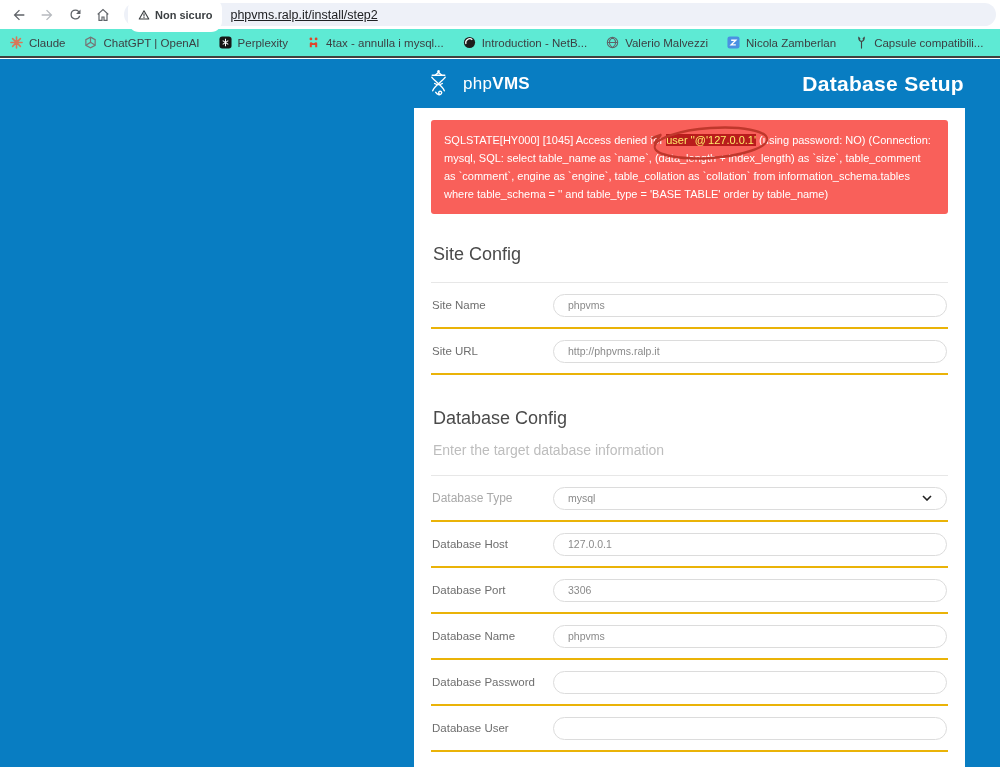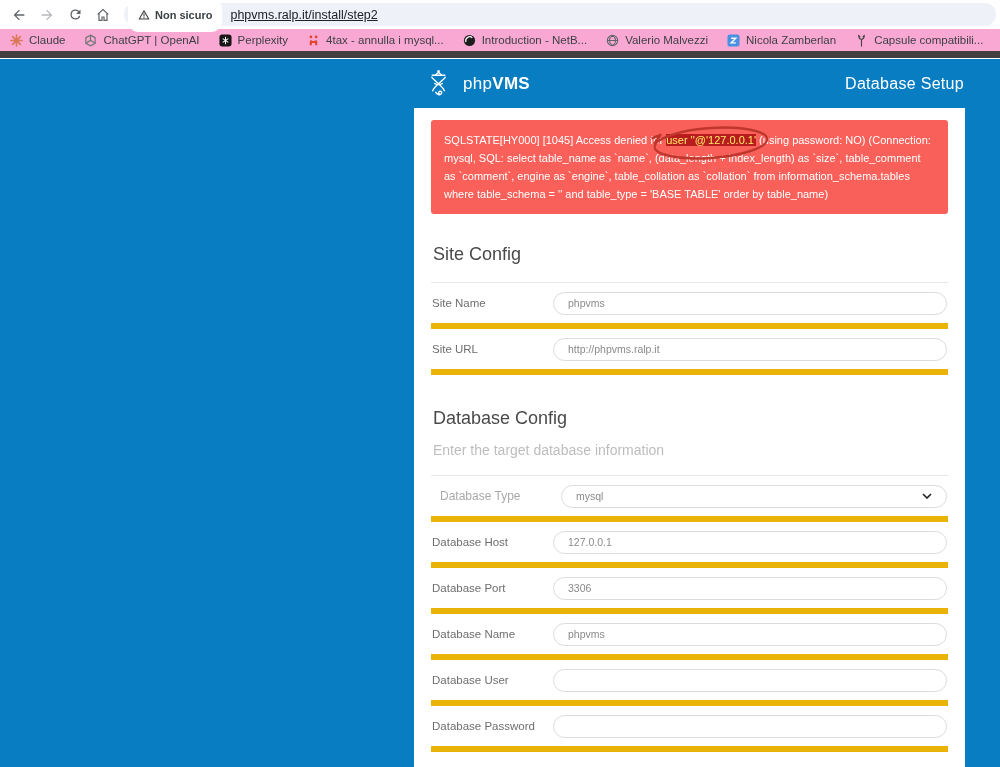--- a/index.html
+++ b/index.html
@@ -25,37 +25,37 @@
     min-width:0;
   }
   .security-chip {
     background:#ffffff; border-radius:11px; height:34px;
     display:flex; align-items:center; gap:5px; padding:0 10px;
     font-size:11px; font-weight:bold; color:#3c4043; flex:none;
   }
   .url { font-size:12.5px; color:#202124; white-space:nowrap;text-decoration:underline; }
 
   .bookmarks {
-    height:29px; background:#f9a8d4; border-bottom:7px solid #404040;
+    height:29px; background:#5eead4; border-bottom:2px solid #404040;
     display:flex; align-items:center; padding:0 10px; gap:19px; overflow:hidden;
   }
   .bm { display:flex; align-items:center; gap:6px; font-size:11.5px; color:#3c4043; white-space:nowrap; flex:none; }
   .bm svg { flex:none; display:block; }
 
   
   .page { position:absolute; top:59px; left:0; right:0; bottom:0; background:#087dc2; }
   .content { position:absolute; left:414px; width:551px; top:0; bottom:0; }
 
   .site-header {
     height:49px; display:flex; align-items:center; justify-content:space-between;
     color:#fff; padding:0 1px 0 10px;
   }
   .brand { display:flex; align-items:center; gap:10px; font-size:17px; letter-spacing:.3px; }
   .brand .vms { font-weight:bold; }
-  .page-title { font-size:16px; font-weight:400; letter-spacing:.3px; }
+  .page-title { font-size:21px; font-weight:700; letter-spacing:.3px; }
 
   .card {
     position:absolute; top:49px; left:0; right:0; bottom:-5px;
     background:#ffffff; padding:12px 17px 0; overflow:hidden;
   }
 
   .error {
     position:relative; background:#f9605a; color:#ffffff;
     font-size:11px; line-height:18px; padding:11px 13px;
     border-radius:3px; overflow:visible;
@@ -66,24 +66,24 @@
     width:calc(100% + 32px); height:44px;
     overflow:visible; pointer-events:none;
   }
 
   .section-title { font-size:18px; color:#4a4a4a; font-weight:500; margin:30px 2px 0; }
   .section-sub { font-size:14px; color:#bdbdbd; margin:13px 2px 12px; }
   .div { border:none; border-top:1px solid #e7e7e7; margin:17px 0 0; }
 
   .frow {
     display:flex; align-items:center; height:46px;
-    border-bottom:6px solid #eab308; padding:0 1px;
+    border-bottom:2px solid #eab308; padding:0 1px;
   }
   .flabel { width:121px; flex:none; font-size:11.5px; color:#6e6e6e; }
-  .flabel.light { color:#a9a9a9; font-size:12px;margin-left:8px; }
+  .flabel.light { color:#a9a9a9; font-size:12px; }
   .fpill {
     flex:1; height:23px; border:1px solid #dcdcdc; border-radius:12px;
     background:#fff; padding:0 14px; font-size:10.5px; color:#8a8a8a;
     font-family:"Liberation Sans",sans-serif; outline:none; min-width:0;
   }
   input.fpill { display:block; width:100%; }
   .fselect { display:flex; align-items:center; }
   .fselect .chev { margin-left:auto; }
 </style>
 </head>
@@ -252,23 +252,23 @@
       </div>
       <div class="frow">
         <div class="flabel">Database Port</div>
         <input class="fpill" type="text" value="3306" style="">
       </div>
       <div class="frow">
         <div class="flabel">Database Name</div>
         <input class="fpill" type="text" value="phpvms" style="">
       </div>
       <div class="frow">
+        <div class="flabel">Database Password</div>
+        <input class="fpill" type="text" value="" style="">
+      </div>
+      <div class="frow">
         <div class="flabel">Database User</div>
         <input class="fpill" type="text" value="" style="">
       </div>
-      <div class="frow">
-        <div class="flabel">Database Password</div>
-        <input class="fpill" type="text" value="" style="">
-      </div>
 
     </div>
   </div>
 </div>
 
 </body></html>

